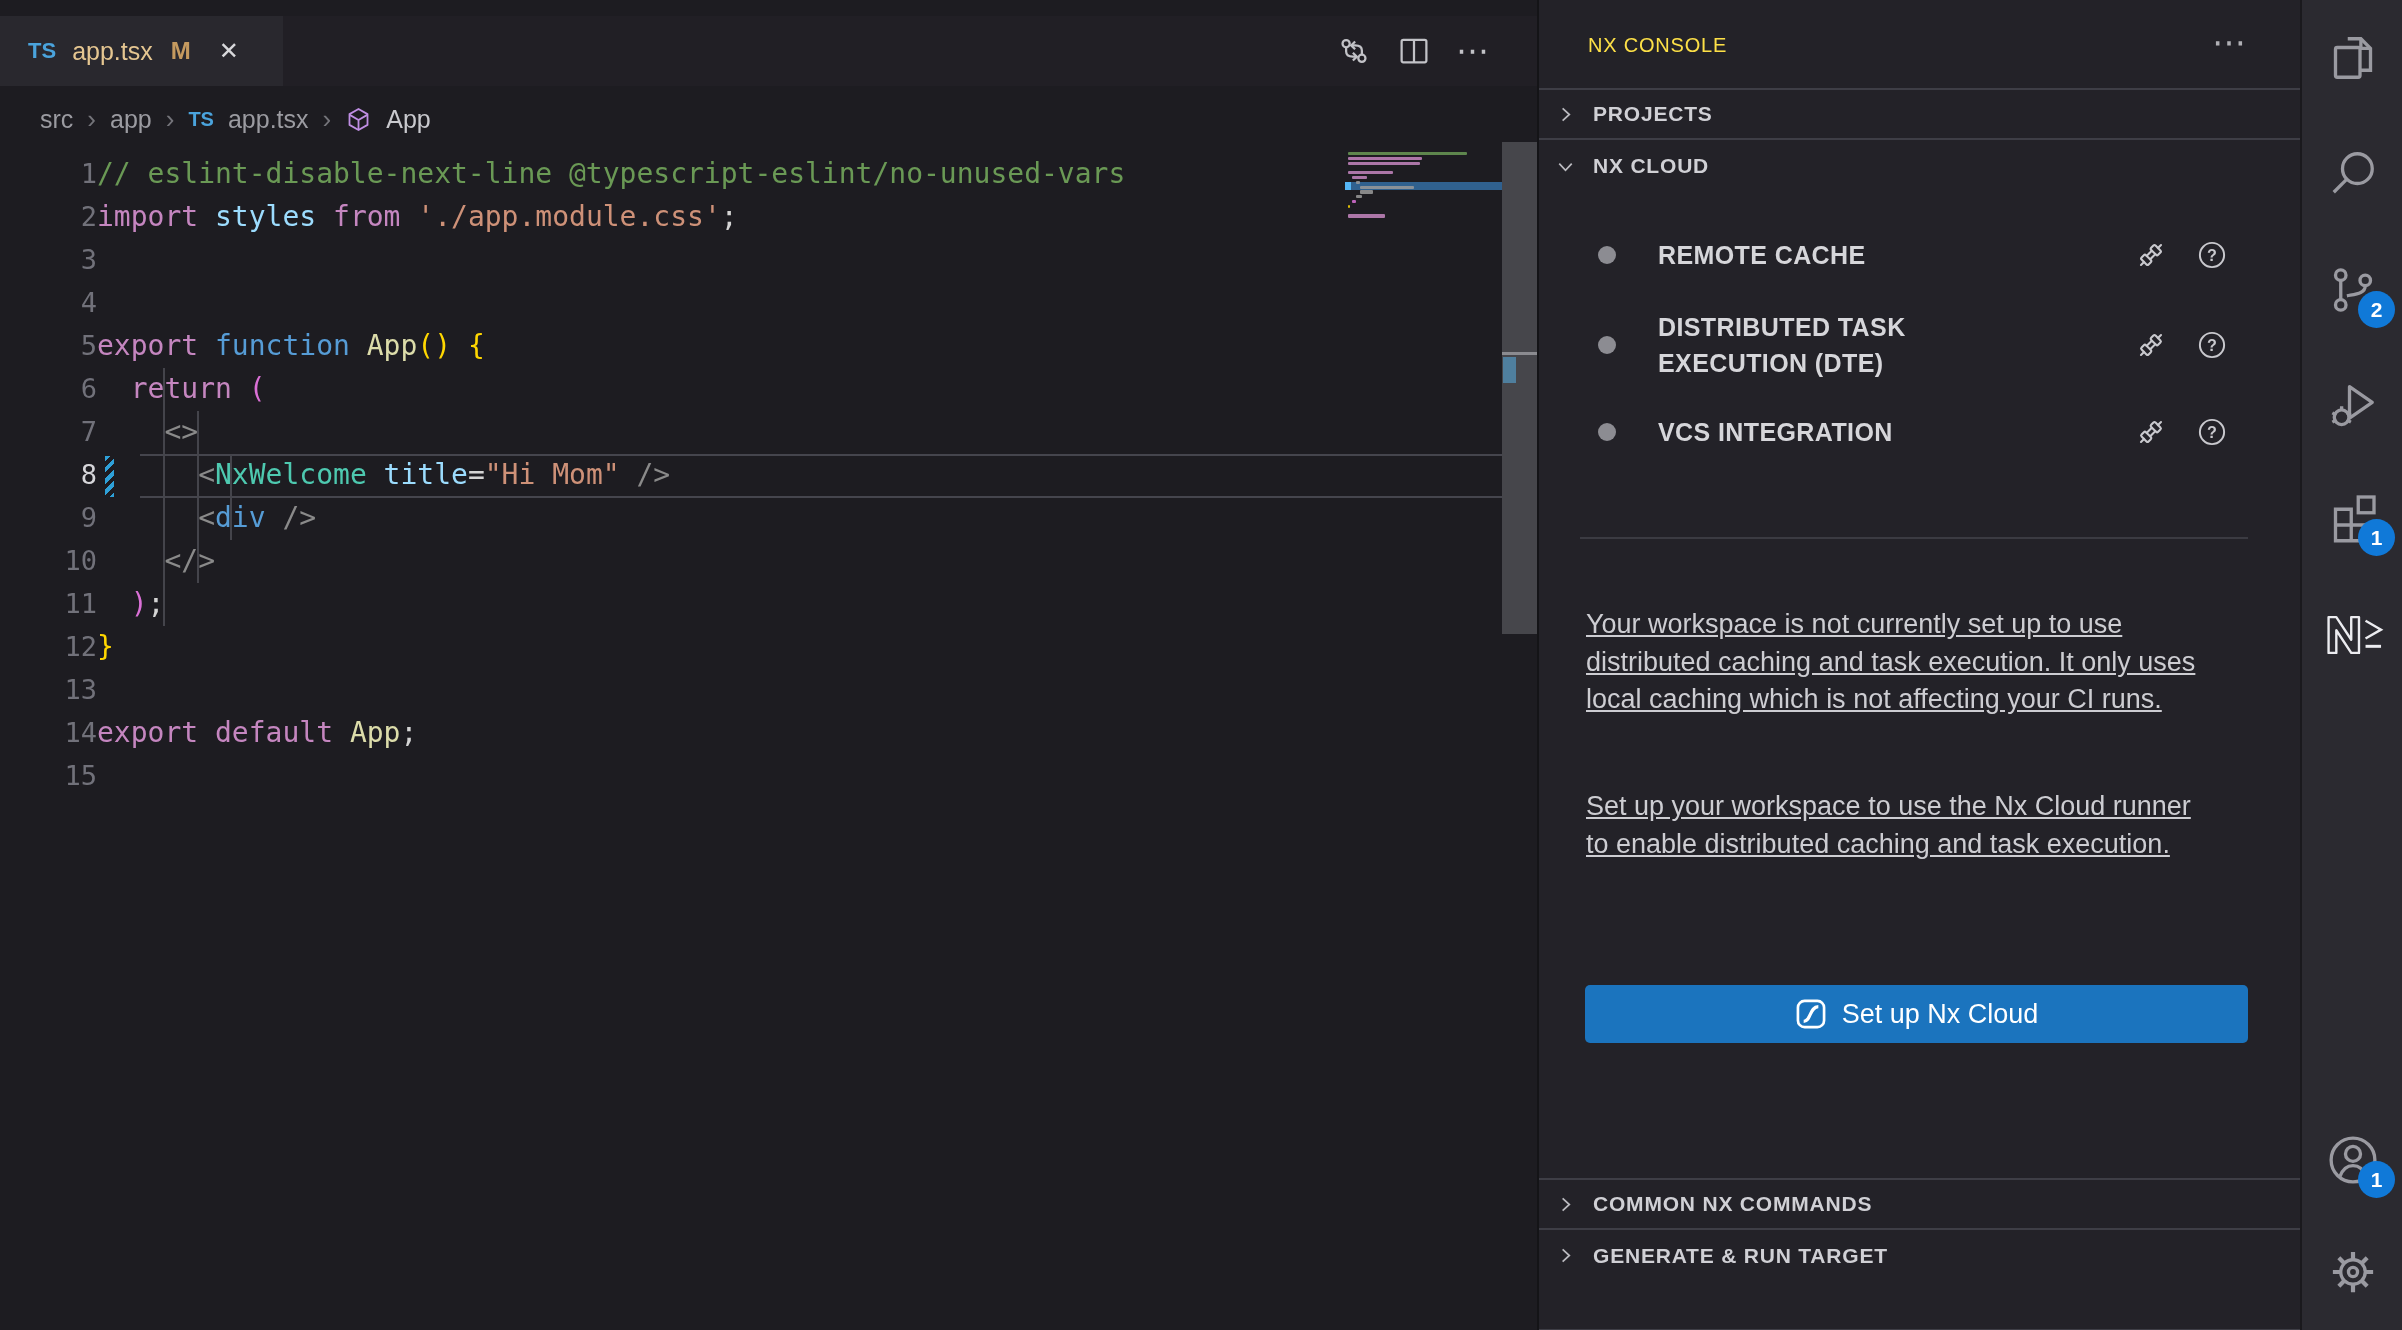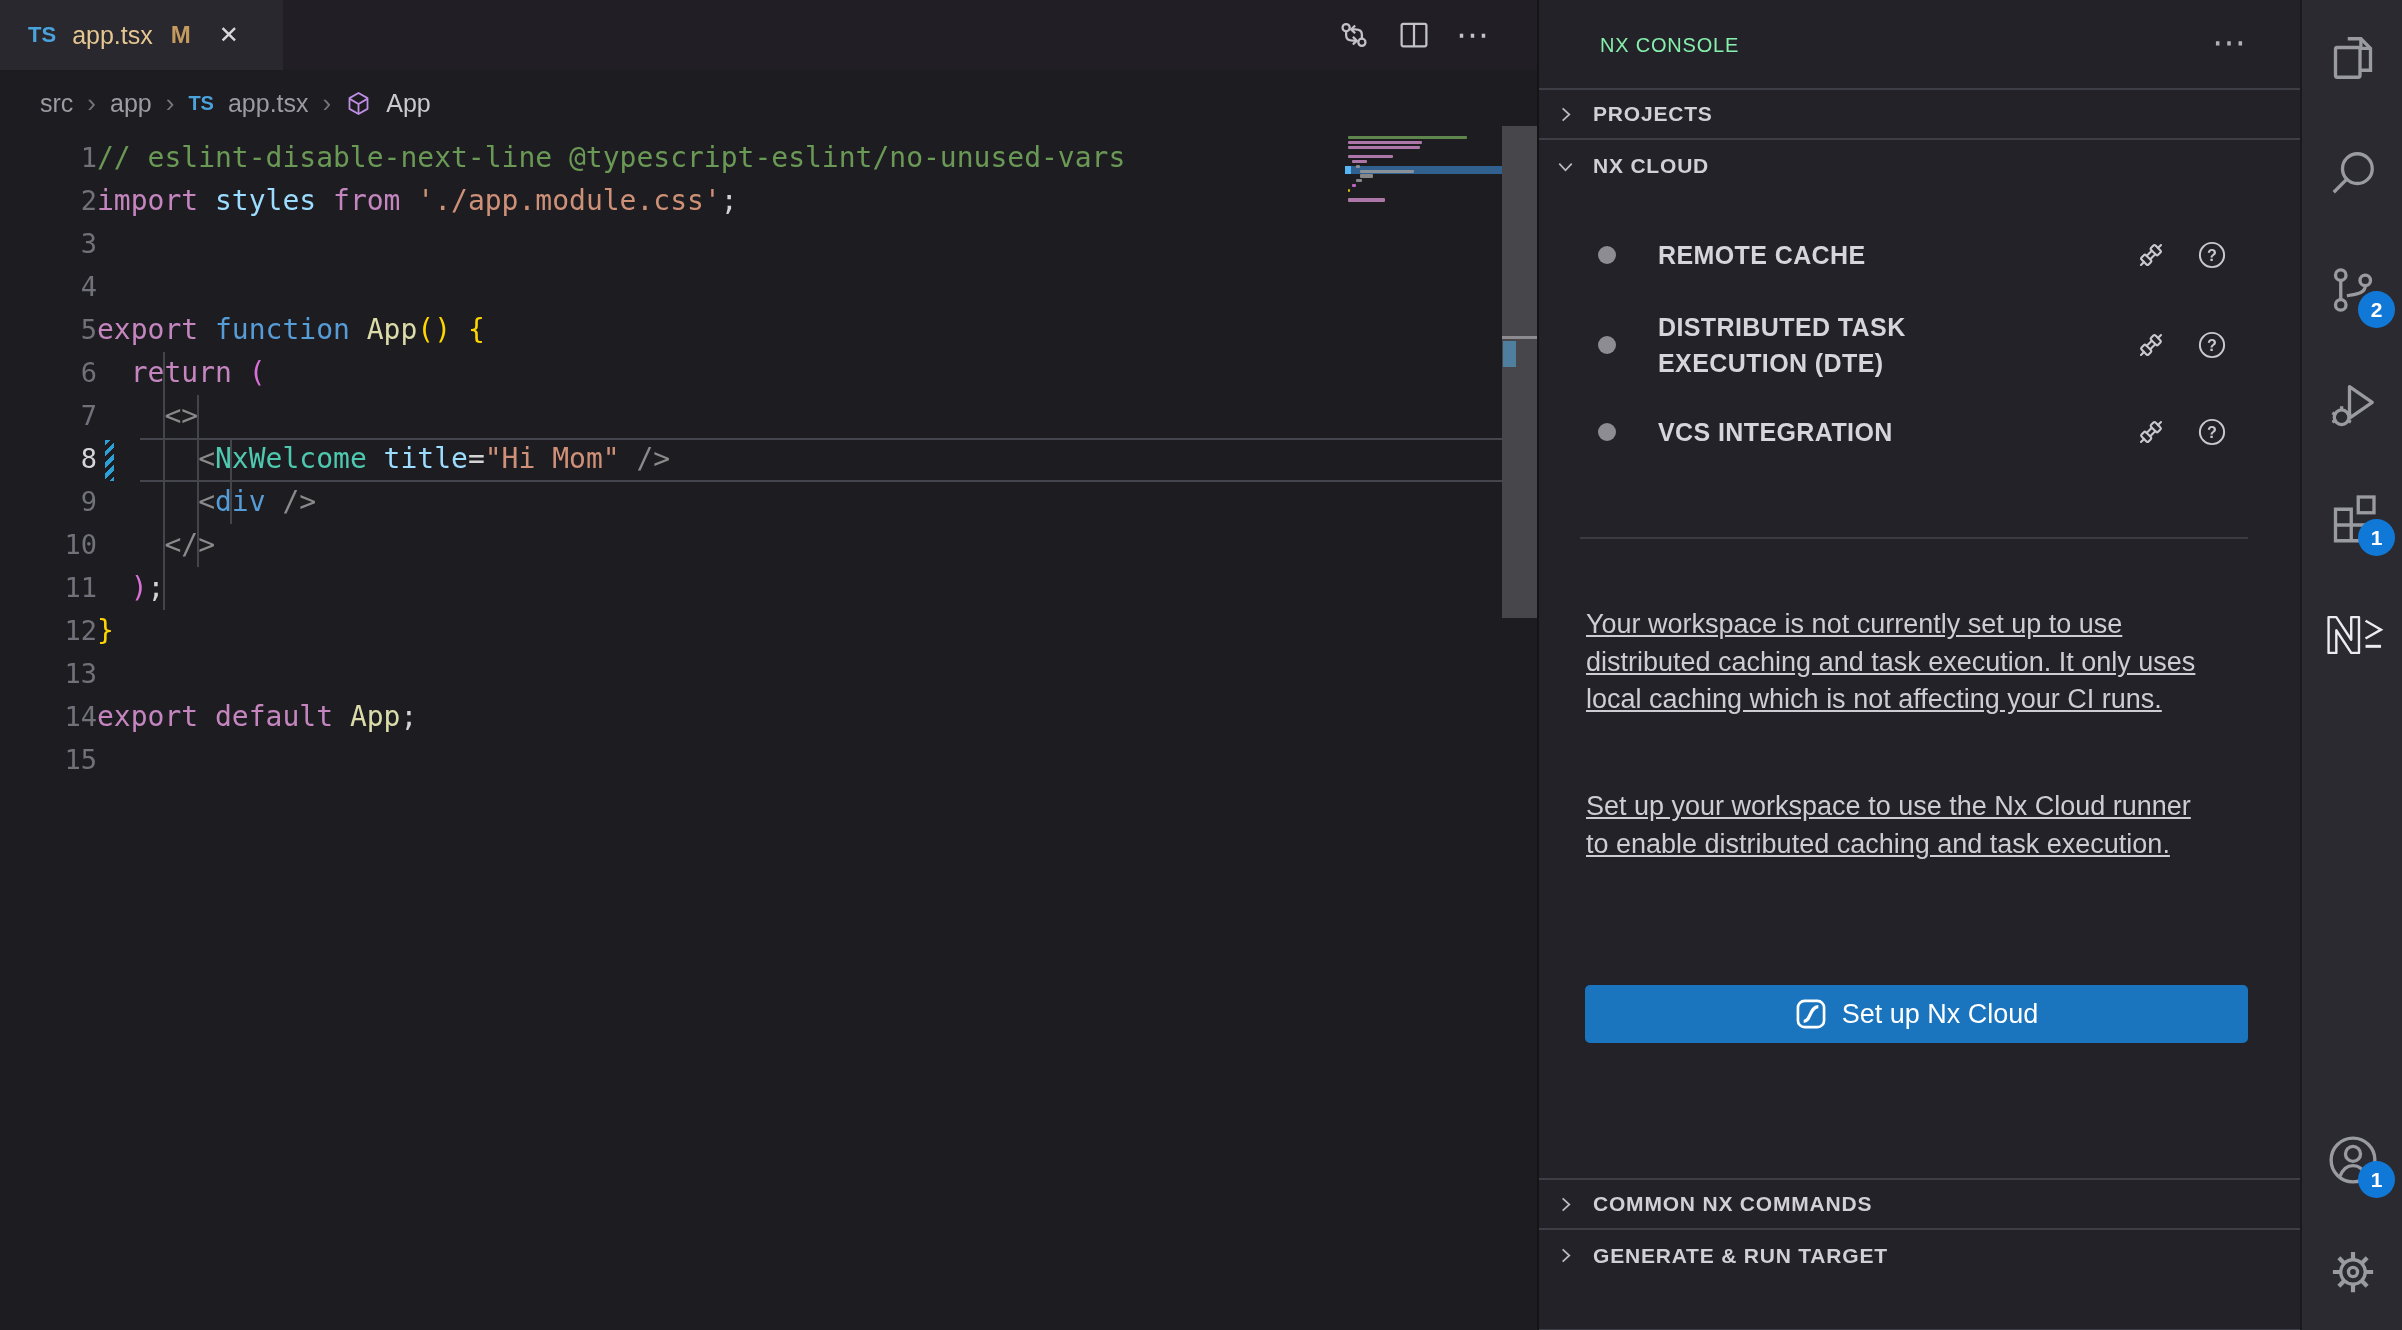--- a/index.html
+++ b/index.html
@@ -3,21 +3,21 @@
 <meta charset="utf-8">
 <style>
   * { margin:0; padding:0; box-sizing:border-box; }
   html,body { background:#111; }
   body { font-family:"Liberation Sans", sans-serif; }
   #screen { position:relative; width:2402px; height:1330px; background:#1d1c21; overflow:hidden; }
 
   svg { fill:none; stroke:currentColor; stroke-width:2; }
 
   
-  #editor-region { position:absolute; left:0; top:0; width:1537px; height:1136px; background:#1d1c21; }
+  #editor-region { position:absolute; left:0; top:16px; width:1537px; height:1136px; background:#1d1c21; }
 
   #tab-bar { position:absolute; left:0; top:0; width:1537px; height:70px; background:#211f25; }
   #active-tab { position:absolute; left:0; top:0; width:283px; height:70px; background:#29282e;
     display:flex; align-items:center; padding-left:28px; cursor:pointer; }
   .ts-glyph { font-weight:bold; color:#4aa3dc; }
   #active-tab .ts-glyph { font-size:22px; }
   #tab-label { font-size:25px; color:#e5c691; margin-left:16px; }
   #tab-modified { font-size:24px; font-weight:bold; color:#c59a5f; margin-left:18px; }
   #tab-close { font-size:24px; color:#d8d8db; margin-left:28px; cursor:pointer; }
 
@@ -58,21 +58,21 @@
   .mm-bar { position:absolute; height:3.2px; border-radius:1px; opacity:.85; }
   #minimap-current-line { position:absolute; left:0; top:36px; width:157px; height:8px; background:#30618f; }
   #minimap-current-notch { position:absolute; left:0; top:36px; width:6px; height:8px; background:#55b6f5; }
   #scrollbar { position:absolute; left:1502px; top:126px; width:35px; height:492px; background:#46464b; cursor:pointer; }
   #minimap-slider-edge { position:absolute; left:0; top:210px; width:35px; height:3px; background:#8b8b90; }
   #overview-modified { position:absolute; left:1px; top:215px; width:13px; height:26px; background:#4f7f9e; }
 
   
   #panel { position:absolute; left:1537px; top:0; width:763px; height:1330px; background:#232228; border-left:2px solid #141417; }
   #panel-header { position:absolute; left:0; top:0; width:100%; height:90px; }
-  #panel-title { position:absolute; left:61px; top:0; line-height:90px; font-size:20px; letter-spacing:.8px; color:#86efac; }
+  #panel-title { position:absolute; left:49px; top:0; line-height:90px; font-size:20px; letter-spacing:.8px; color:#fde047; }
   #panel-more { position:absolute; right:52px; top:0; line-height:84px; font-size:34px; letter-spacing:2px; color:#b0b0b5; cursor:pointer; }
 
   .p-row { position:absolute; left:0; width:100%; display:flex; align-items:center; gap:16px;
     padding-left:15px; border-top:2px solid #3e3e46; cursor:pointer; }
   .p-row .chev { width:23px; height:23px; color:#bbbbc0; flex:none; }
   .p-row .chev svg { width:23px; height:23px; stroke-width:1.8; }
   .p-row .p-label { font-size:21px; font-weight:bold; letter-spacing:.8px; color:#d0d0d5; }
   #row-projects { top:88px; height:50px; }
   #row-nx-cloud { top:138px; height:54px; }
 

